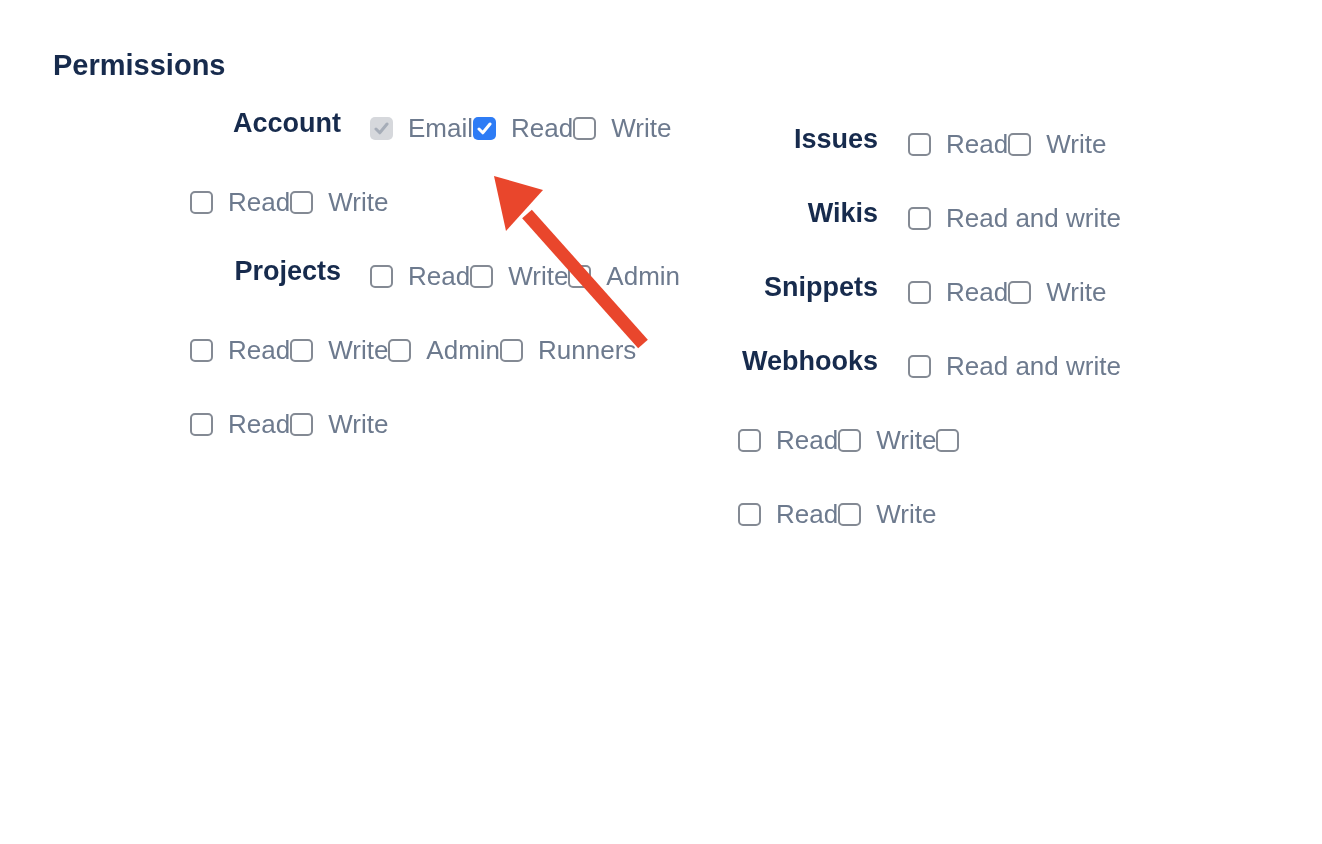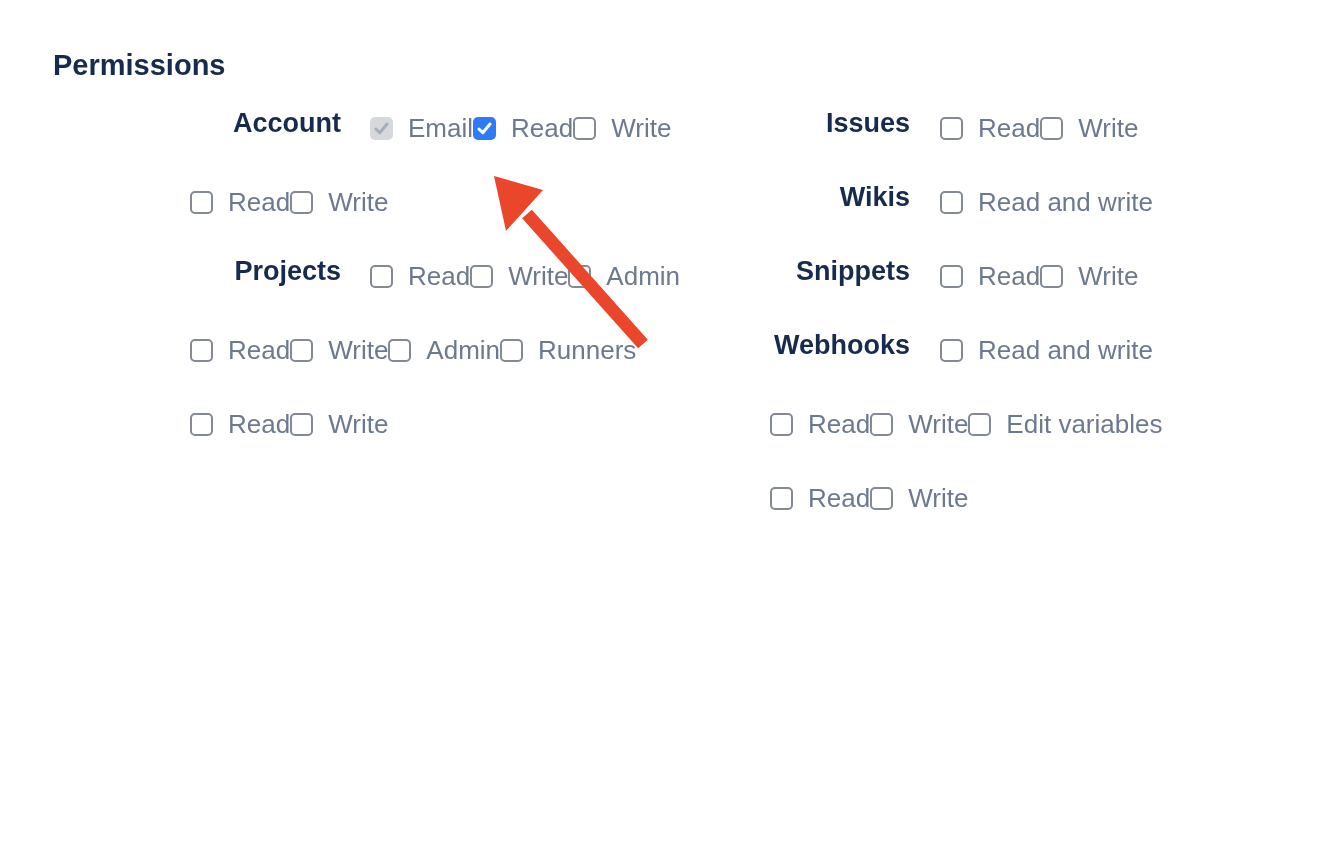--- a/index.html
+++ b/index.html
@@ -7,21 +7,21 @@
     width:1322px;height:844px;position:relative;overflow:hidden;
     background:#ffffff;
     font-family:"Liberation Sans", sans-serif;
   }
   .page-title{
     position:absolute;left:53px;top:50px;margin:0;
     font-size:29px;line-height:30px;font-weight:bold;color:#172B4D;
   }
   .perm-col{position:absolute;top:107px;}
   .perm-col.left{left:161px;width:520px;}
-  .perm-col.right{left:740px;width:480px;}
+  .perm-col.right{left:708px;width:480px;margin-top:16px;}
   .group{display:flex;align-items:flex-start;margin-bottom:32px;}
   .group-label{
     text-align:right;font-weight:bold;font-size:27px;line-height:33px;
     color:#172B4D;flex:none;
   }
   .left .group-label{width:180px;}
   .right .group-label{width:170px;}
   .group-options{display:flex;flex:none;}
   .left .group-options{margin-left:29px;}
   .right .group-options{margin-left:30px;}
@@ -194,21 +194,20 @@
       <label class="opt">
         <span class="cb unchecked"></span>
         <span class="opt-label">Read</span>
       </label>
       <label class="opt">
         <span class="cb unchecked"></span>
         <span class="opt-label">Write</span>
       </label>
       <label class="opt">
         <span class="cb unchecked"></span>
-        <span class="opt-label">Edit variables</span>
       </label>
     </div>
   </div>
 
   <div class="group">
     <div class="group-options">
       <label class="opt">
         <span class="cb unchecked"></span>
         <span class="opt-label">Read</span>
       </label>

